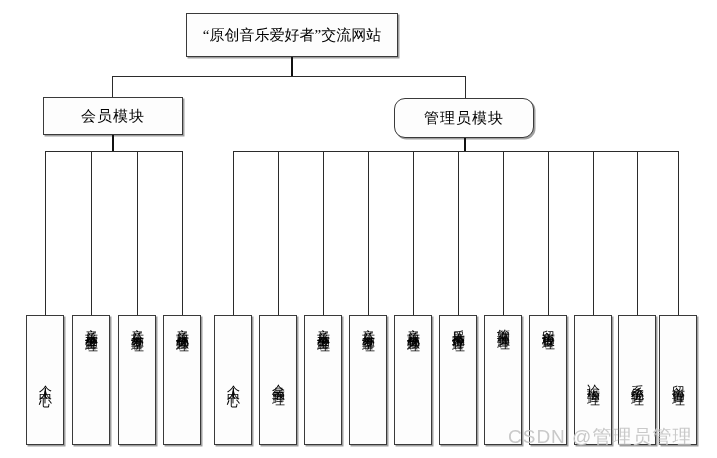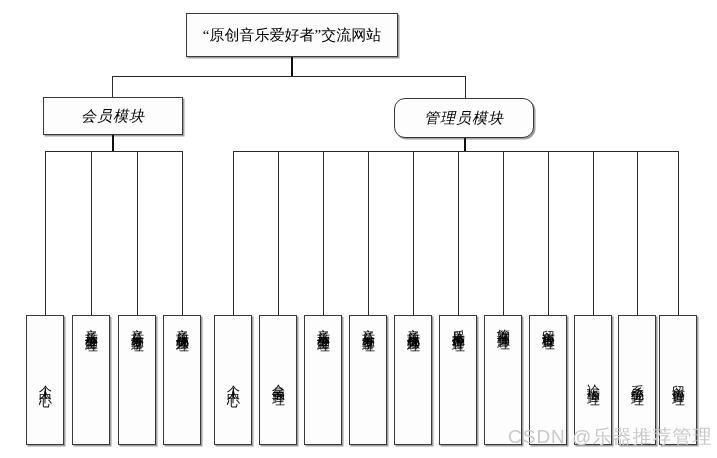--- a/index.html
+++ b/index.html
@@ -23,21 +23,20 @@
     color:#000;
   }
   .box.root{
     left:186px;top:13px;width:212px;height:44px;
     font-size:15px;line-height:20px;text-align:center;
     padding:0 6px;
   }
   .box.module{
     font-size:15px;
     letter-spacing:1px;
-    font-style:italic;
   }
   .box.mod-member{left:43px;top:97px;width:140px;height:38px;}
   .box.mod-admin{left:394px;top:98px;width:140px;height:40px;border-radius:11px;}
 
   .box.leaf{
     top:315px;height:130px;width:38px;
     font-size:13px;
     padding:3px 0;
     align-items:flex-start;
   }
@@ -153,15 +152,15 @@
   <div class="box leaf short" style="left:574px;">
     <span class="vtext">论坛管理</span>
   </div>
   <div class="box leaf short" style="left:618px;">
     <span class="vtext">系统管理</span>
   </div>
   <div class="box leaf short" style="left:659px;">
     <span class="vtext">留言管理</span>
   </div>
 
-  <div class="watermark">CSDN @乐器推荐管理</div>
+  <div class="watermark">CSDN @管理员管理</div>
 
 </div>
 
 </body></html>

